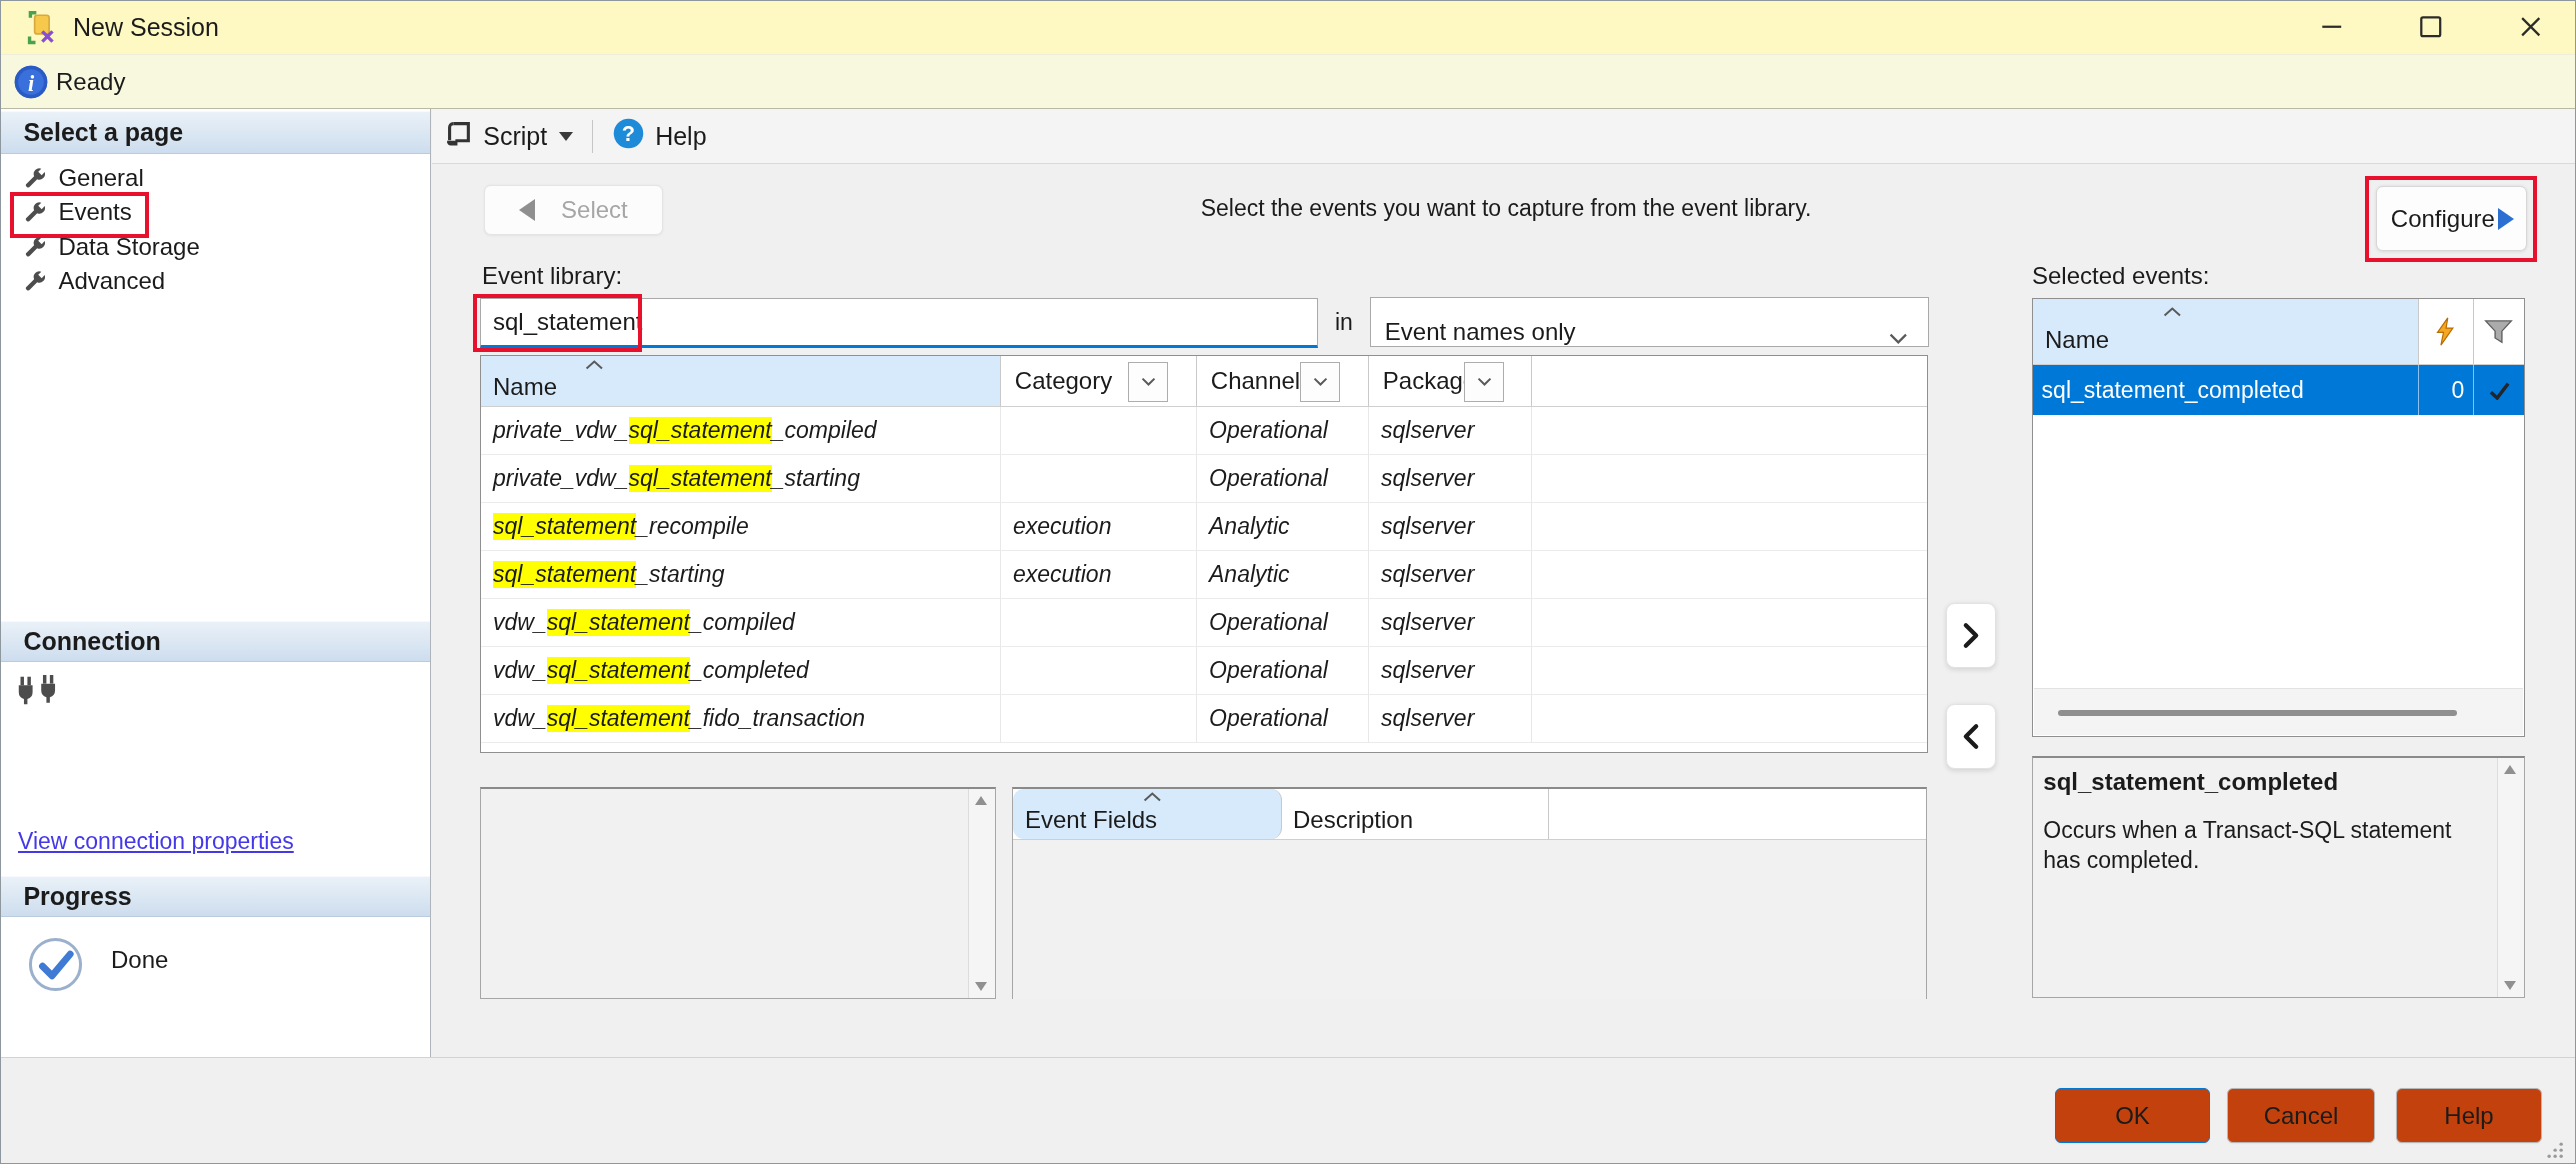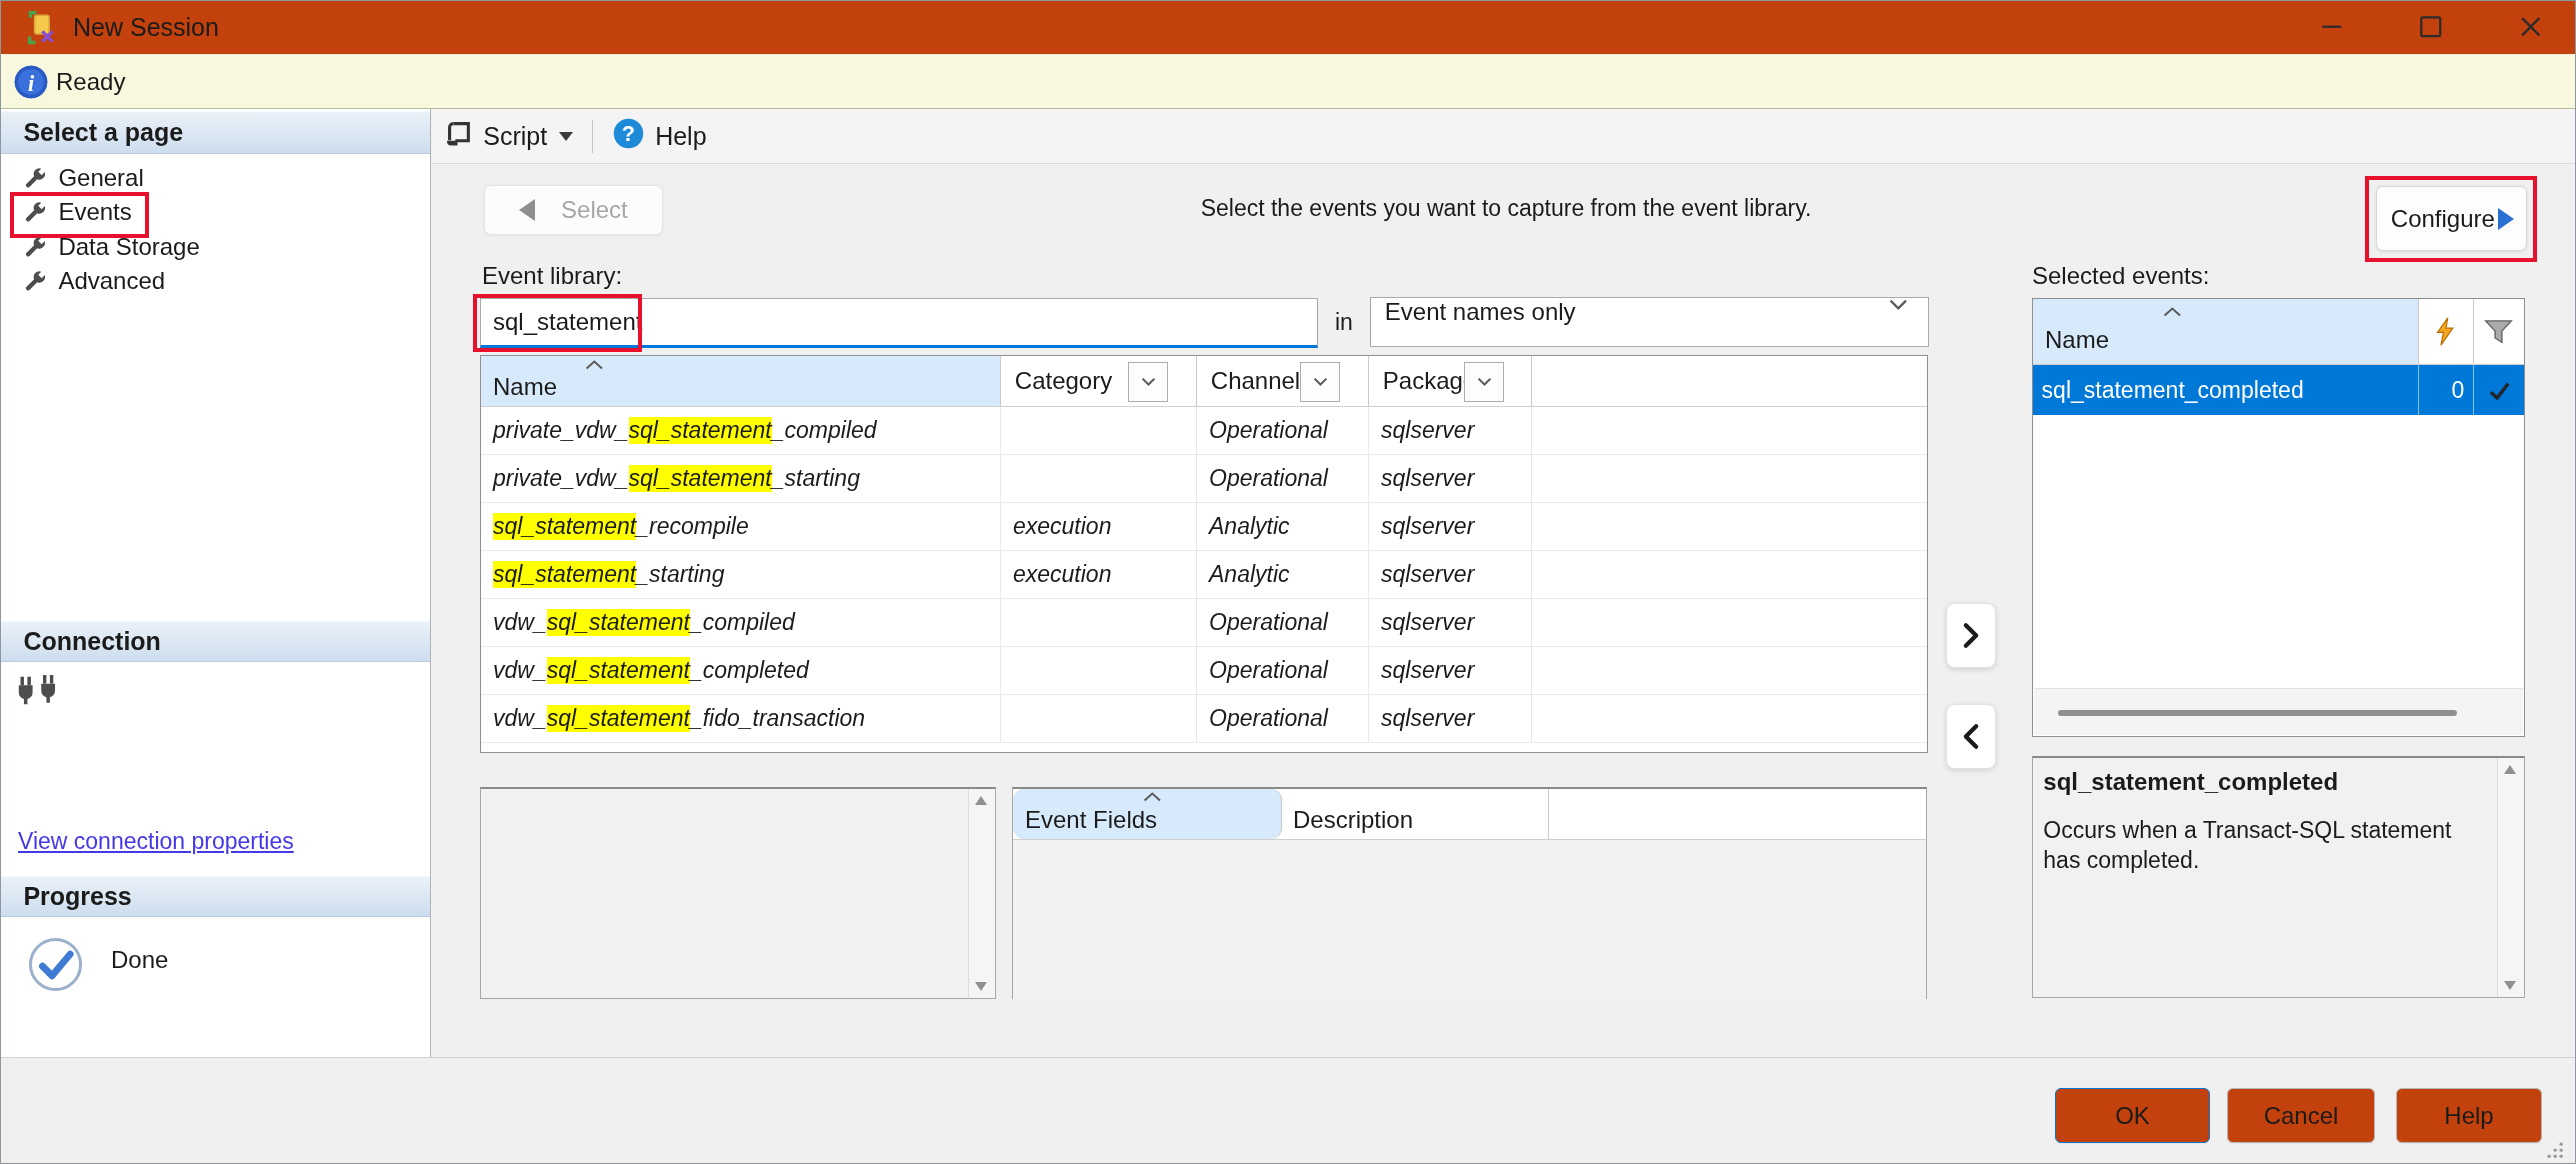--- a/index.html
+++ b/index.html
@@ -1,21 +1,21 @@
 <!DOCTYPE html>
 <html style="font-size:13.8px"><head>
 <meta charset="utf-8">
 <style>
   html,body{margin:0;padding:0;background:#d9d9d9;}
   .root{position:relative;width:2576px;height:1164px;background:#f0f0f0;
         font-family:"Liberation Sans","DejaVu Sans",sans-serif;color:#1b1b1b;
         border:0.9px solid #8f979e;box-sizing:border-box;overflow:hidden;}
   .abs{position:absolute;box-sizing:border-box;}
   
-  .titlebar{left:0;top:0;width:2576px;height:53px;background:#c2410c;}
+  .titlebar{left:0;top:0;width:2576px;height:53px;background:#fef9c3;}
   .title-text{left:72px;top:12px;font-size:25px;}
   .winbtn{top:0;width:79px;height:52px;display:flex;align-items:center;justify-content:center;}
   
   .statusbar{left:0;top:53px;width:2576px;height:55px;background:#f8f8df;
              border-top:0.9px solid #eeeedd;border-bottom:0.9px solid #b9b9a6;}
   .status-text{left:55px;top:13px;font-size:24px;}
   
   .sidebar{left:0;top:108px;width:430px;height:948px;background:#ffffff;border-right:0.9px solid #aeb4ba;}
   .ghdr{background:linear-gradient(#eaf1f8,#cdddee);border-top:0.9px solid #f6fafd;
         border-bottom:0.9px solid #b9cbdd;font-weight:bold;font-size:25px;
@@ -48,21 +48,21 @@
                  border-radius:6.9px;display:flex;align-items:center;justify-content:space-between;
                  padding:0 12px 0 13.8px;font-size:24px;box-shadow:0 0.9px 3.4px rgba(0,0,0,.10);}
   .tri-right{width:0;height:0;border-top:11.2px solid transparent;border-bottom:11.2px solid transparent;
              border-left:16.3px solid #2c6fd2;}
   .evlib-label{left:481px;top:261px;font-size:24px;}
   .search-box{left:479px;top:297px;width:838px;height:50px;background:#fff;border:0.9px solid #a9a9a9;
               border-bottom:3.4px solid #0078d7;font-size:24px;padding:0 0 0 12px;color:#1b1b1b;outline:none;
               font-family:inherit;}
   .in-label{left:1334px;top:308px;font-size:23px;}
   .combo{left:1369px;top:296px;width:559px;height:50px;background:#fff;border:0.9px solid #a9a9a9;
-         display:flex;align-items:flex-start;justify-content:space-between;padding:0 19px 0 13.8px;font-size:24px;}
+         display:flex;align-items:flex-end;justify-content:space-between;padding:0 19px 0 13.8px;font-size:24px;}
   
   .lib-table{left:479px;top:354px;width:1448px;height:398px;background:#fff;border:0.9px solid #8f8f8f;}
   .lib-header{position:relative;height:50px;border-bottom:0.9px solid #cfcfcf;}
   .hc{position:absolute;top:0;height:50px;box-sizing:border-box;border-right:0.9px solid #c9c9c9;}
   .hc-name{left:0;width:520px;background:#d7eafb;}
   .hc-cat{left:520px;width:196px;}
   .hc-chan{left:716px;width:172px;}
   .hc-pkg{left:888px;width:163px;}
   .hc-rest{left:1052px;width:395px;border-right:none;}
   .hc-label{position:absolute;left:12px;bottom:5.2px;font-size:24px;}

